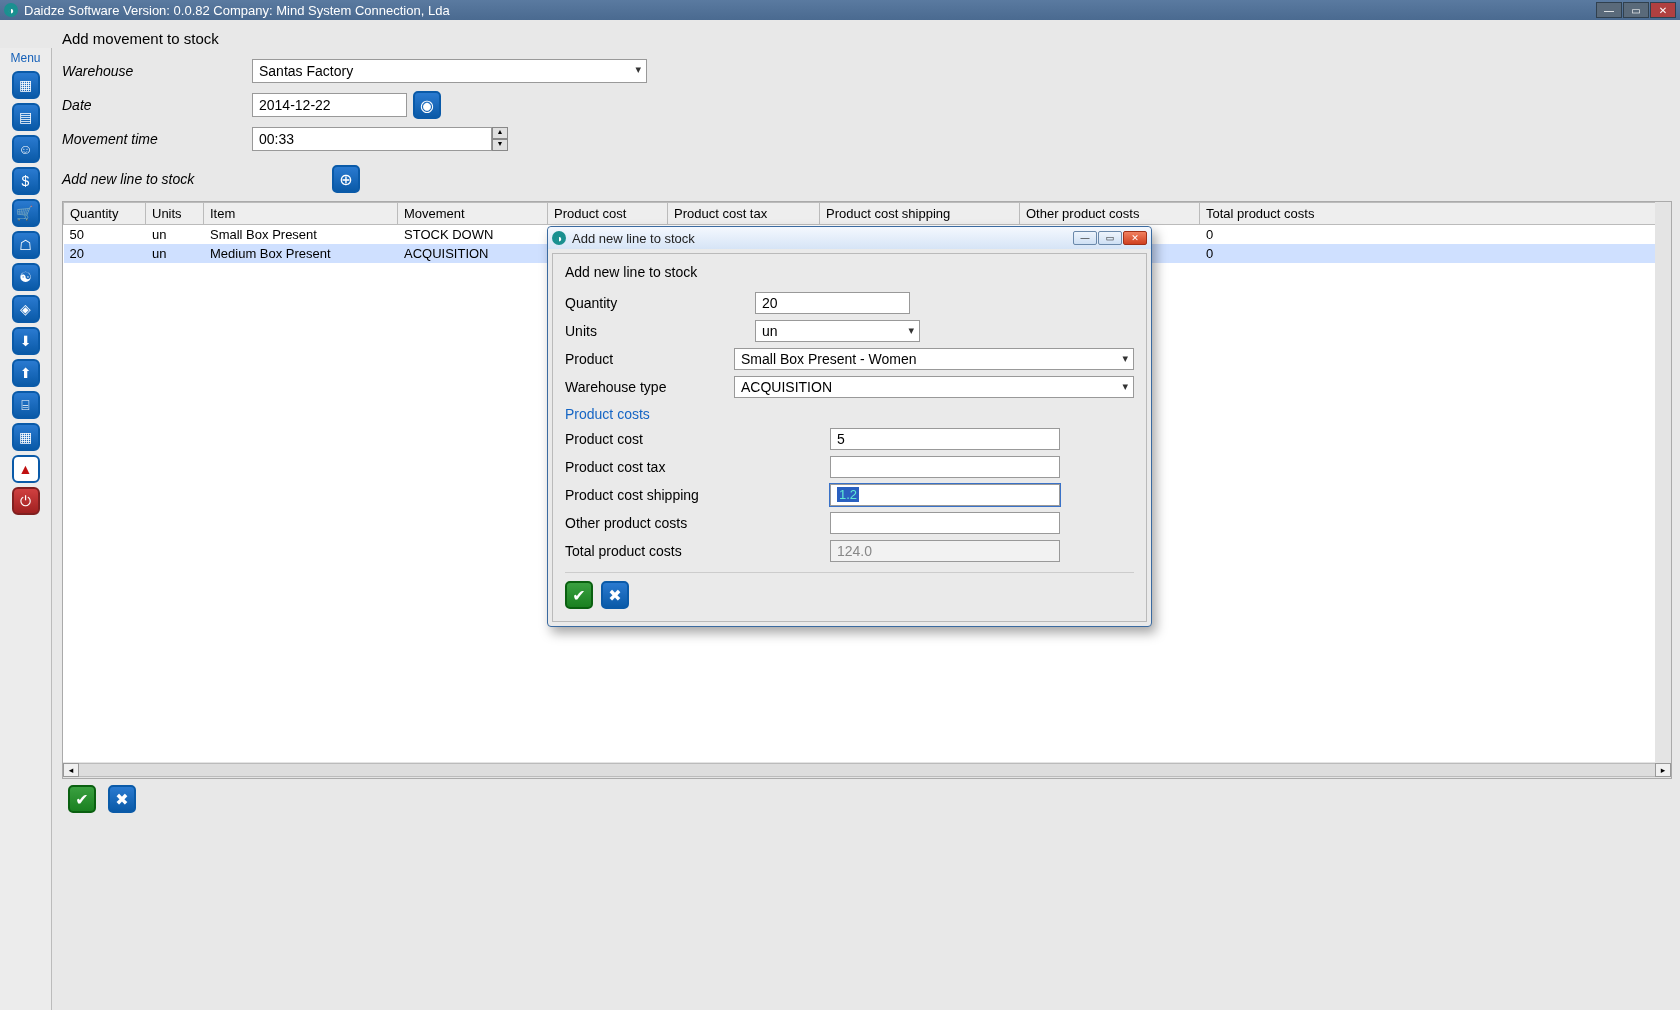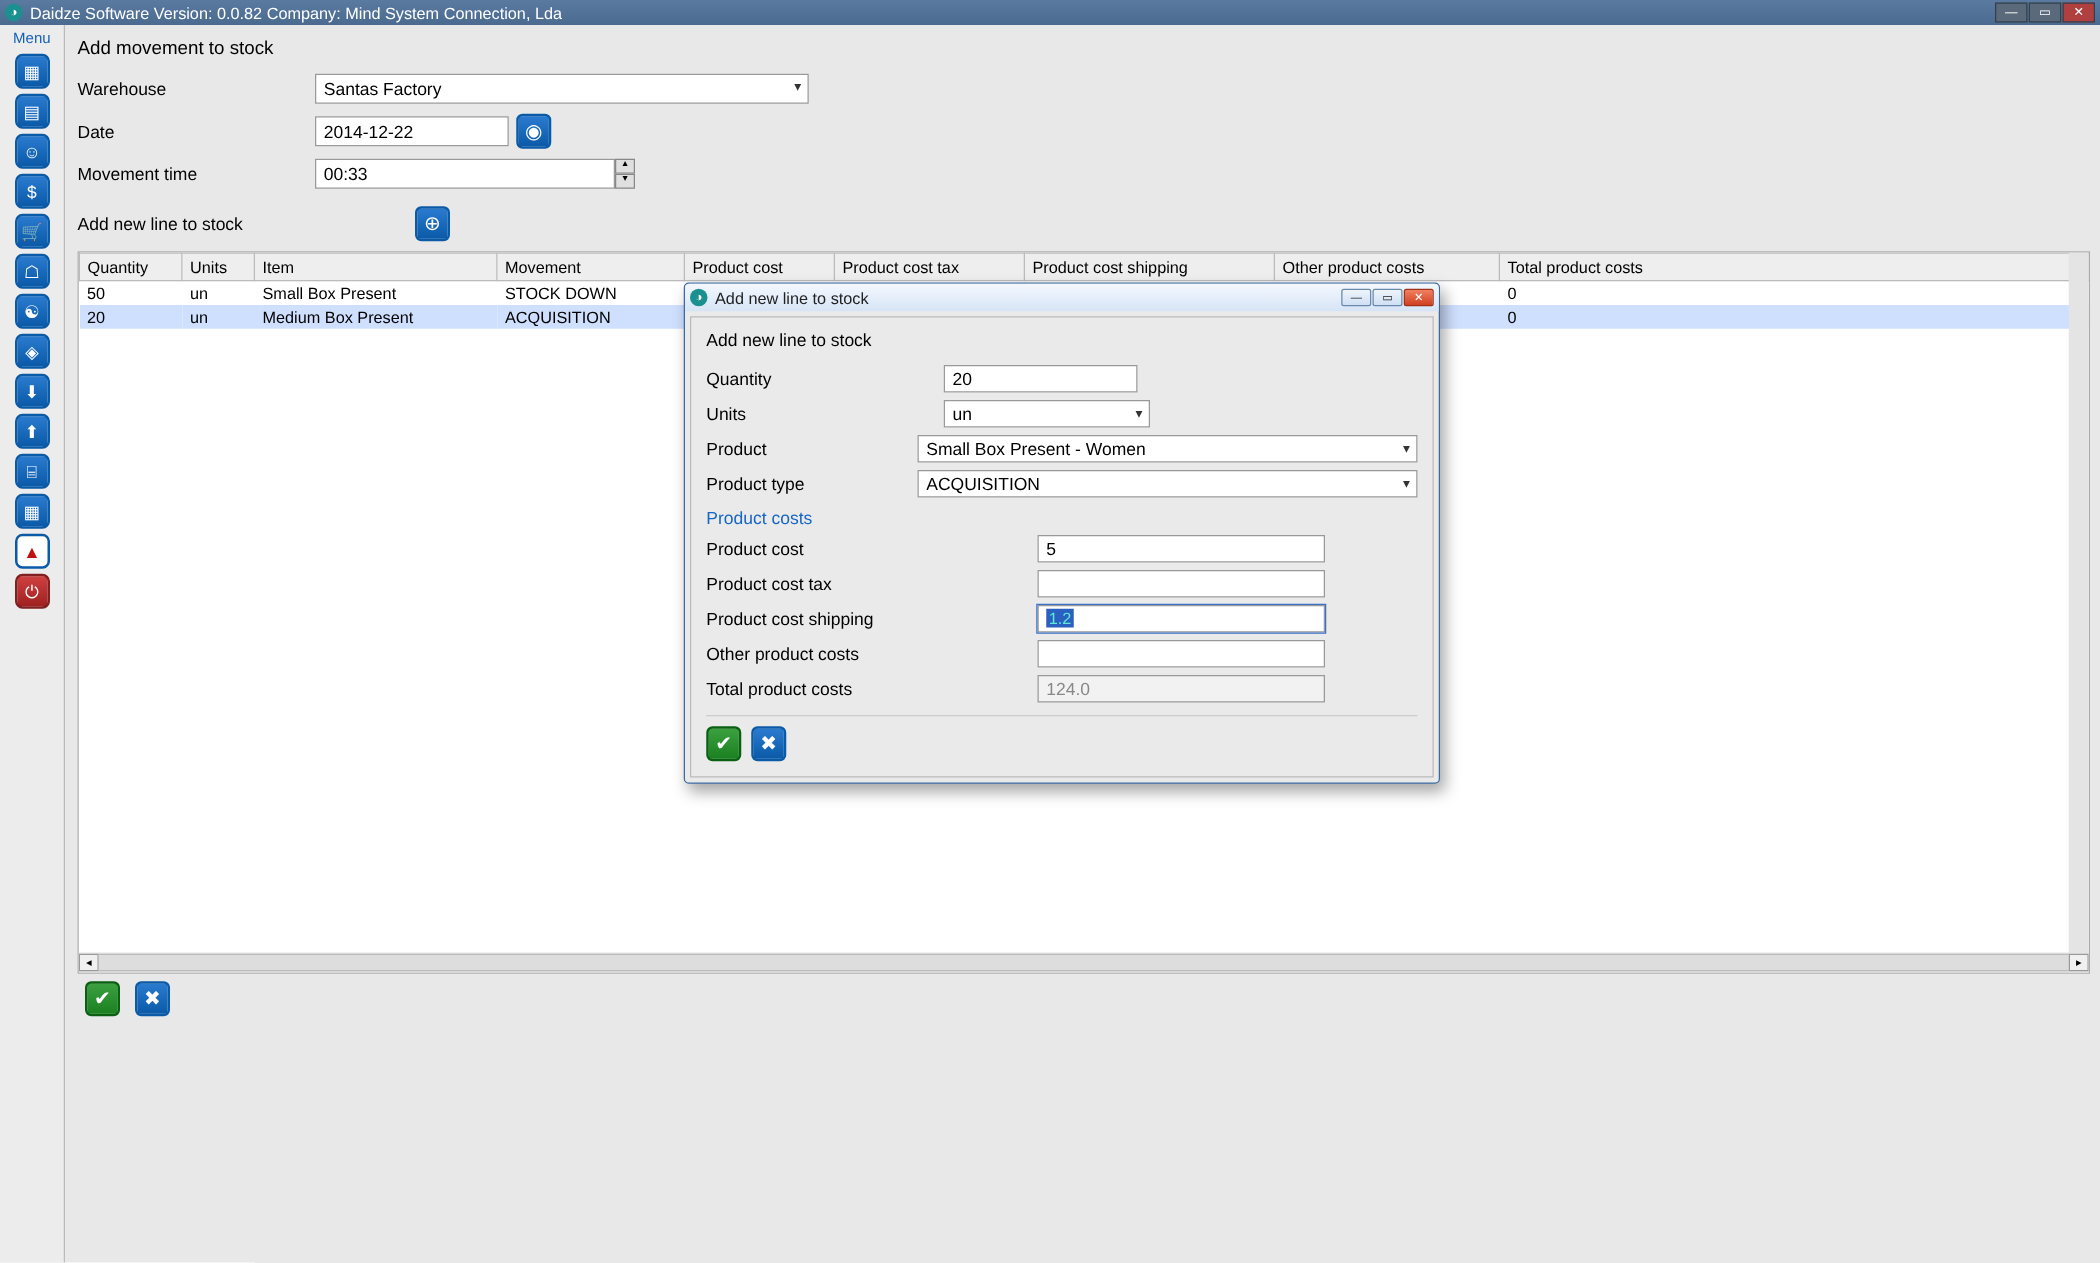--- a/index.html
+++ b/index.html
@@ -26,36 +26,36 @@
   width: 26px; height: 16px; background: #5a6a7a; border: 1px solid #30404e;
   display: flex; align-items: center; justify-content: center; font-size: 10px; color: #fff;
   cursor: pointer; margin-left: 1px;
 }
 .win-btn.close { background: #b04040; }
 
 
 .app-body { display: flex; height: calc(100vh - 20px); }
 .sidebar {
   width: 52px; background: #ececec; border-right: 1px solid #bbb;
-  display: flex; flex-direction: column; align-items: center; padding-top: 0;
+  display: flex; flex-direction: column; align-items: center; padding-top: 0; margin-top: 28px;
 }
 .sidebar-header { color: #1560b8; font-size: 12px; padding: 3px 0 4px; }
 .side-icon {
   width: 28px; height: 28px; border: 2px solid #0a5aa8; border-radius: 6px;
   background: linear-gradient(#2a7ad0, #0a5aa8); margin: 2px 0; cursor: pointer;
   display: flex; align-items: center; justify-content: center; color: #fff; font-size: 14px;
 }
 .side-icon.red { background: linear-gradient(#d04040, #a02020); border-color: #802020; }
 .side-icon.warn { background: #fff; border-color: #0a5aa8; color: #c01010; }
 
 
 .main { flex: 1; padding: 10px 8px 6px 10px; position: relative; }
 .page-title { font-size: 15px; margin-bottom: 12px; }
 .form-row { display: flex; align-items: center; margin-bottom: 8px; }
-.form-label { width: 190px; font-size: 14px; }
+.form-label { width: 190px; font-size: 14px; font-style: italic; }
 .form-input {
   height: 24px; border: 1px solid #999; background: #fff; padding: 2px 6px; font-size: 14px;
 }
 .wide-select { width: 395px; }
 .date-input { width: 155px; }
 .time-input { width: 240px; }
 .spinner-wrap { display: flex; }
 .spinner-btns { display: flex; flex-direction: column; }
 .spin-btn { width: 16px; height: 12px; border: 1px solid #888; background: #e0e0e0; font-size: 7px; line-height: 8px; text-align: center; cursor: pointer; }
 
@@ -274,21 +274,21 @@
         </div>
         <div class="mrow">
           <div class="mlabel">Units</div>
           <span class="select-wrap"><input class="minput sel" value="un" style=""></span>
         </div>
         <div class="mrow">
           <div class="mlabel">Product</div>
           <span class="select-wrap"><input class="minput psel" value="Small Box Present - Women" style=""></span>
         </div>
         <div class="mrow">
-          <div class="mlabel">Product type</div>
+          <div class="mlabel">Warehouse type</div>
           <span class="select-wrap"><input class="minput psel" value="ACQUISITION" style=""></span>
         </div>
 
         <div class="section-title">Product costs</div>
 
         <div class="cost-row">
           <div class="cost-label">Product cost</div>
           <input class="minput cost" value="5" style="">
         </div>
         <div class="cost-row">

